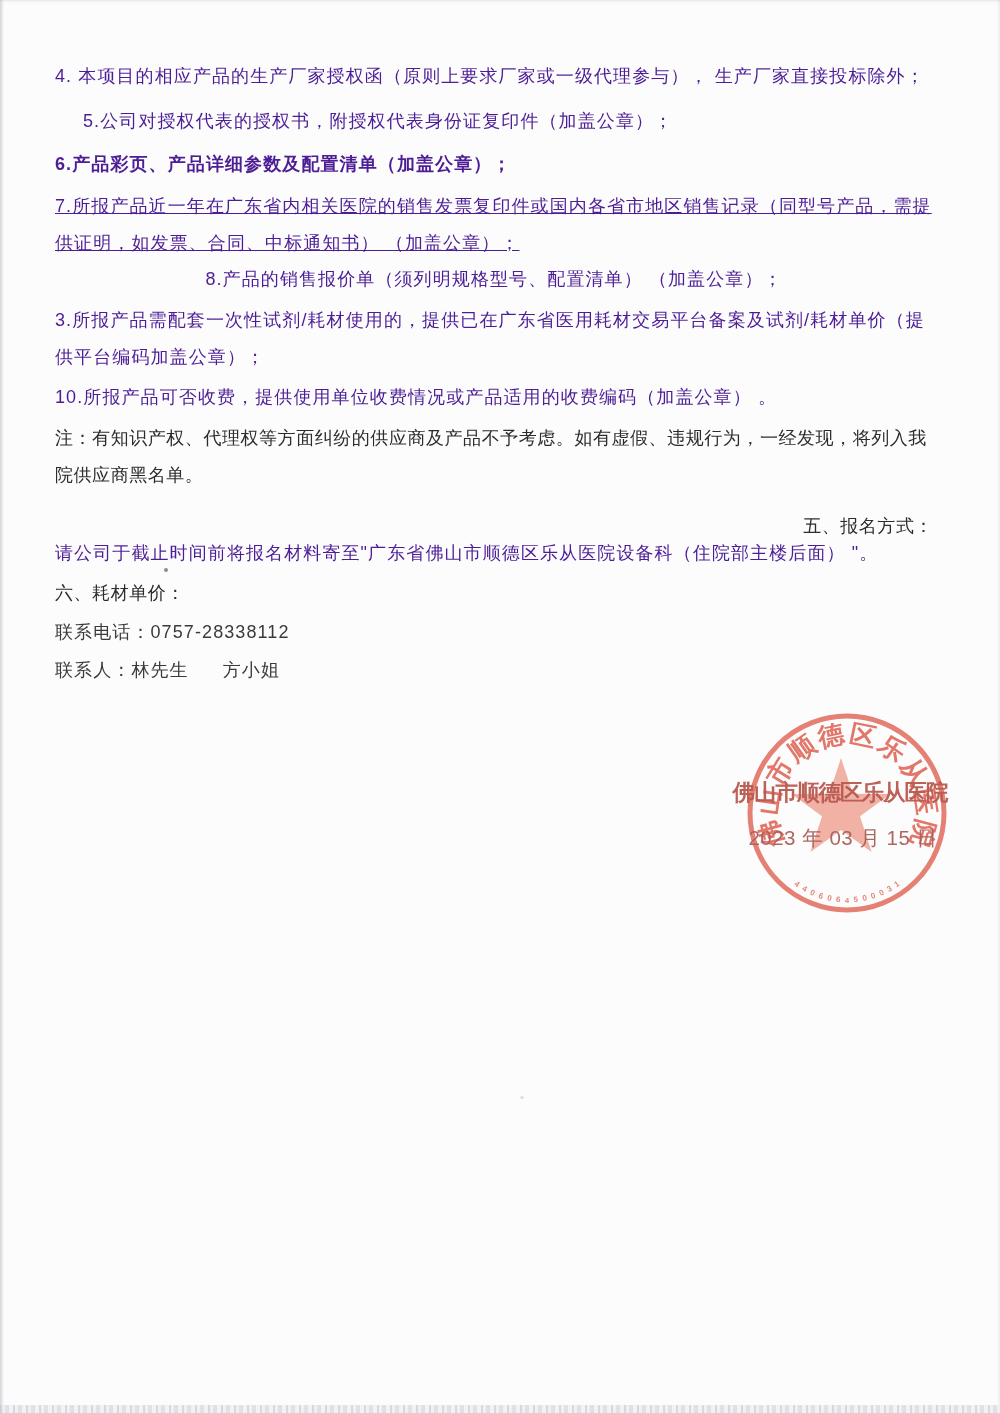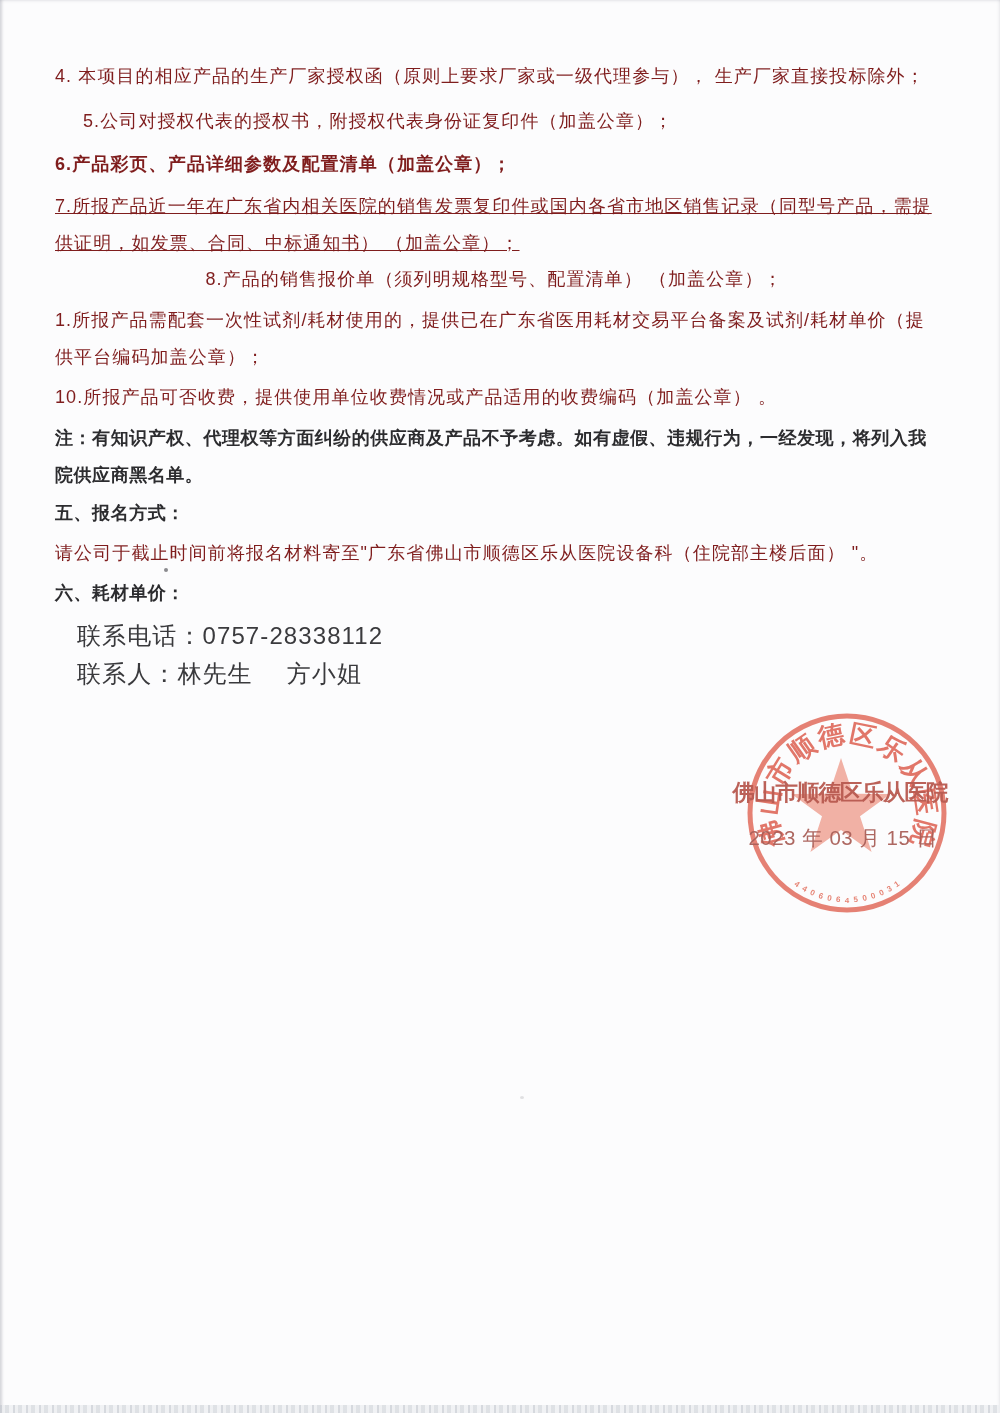--- a/index.html
+++ b/index.html
@@ -20,48 +20,47 @@
 
   
   .para {
     position: absolute;
     left: 55px;
     width: 878px;
     margin: 0;
     font-size: 18px;
     line-height: 36.5px;
     letter-spacing: 1.1px;
-    color: #7f1d1d;
+    color: #4c1d95;
     text-align: left;
   }
   .para.bold {
-    font-weight: bold;
+    font-weight: normal;
     color: #2c2c2f;
     letter-spacing: 0.55px;
   }
   .p-item4    { top: 58px; }
   .p-item5    { top: 103px; margin-left: 28px; }
   .p-item6    { top: 146px; font-weight: bold; }
   .p-item7    { top: 188px; text-decoration: underline; }
   .p-item8    { top: 261px; text-align: center; }
   .p-item9    { top: 302px; }
   .p-item10   { top: 379px; }
   .p-note     { top: 420px; }
-  .p-sec5title{ top: 495px; }
+  .p-sec5title{ top: 508px; text-align: right; }
   .p-sec5body { top: 535px; }
   .p-sec6title{ top: 575px; }
 
   .line {
     position: absolute;
     left: 55px;
-    font-size: 24px;
+    font-size: 18px;
     letter-spacing: 1.1px;
     color: #3a3a3d;
     white-space: nowrap;
-    margin-left: 22px;
   }
   #phone-line   { top: 620px; }
   #contact-line { top: 658px; }
   .person-gap { display: inline-block; margin-left: 34px; }
 
   
   .speck {
     position: absolute;
     border-radius: 50%;
     background: #64646a;
@@ -135,21 +134,21 @@
 <body>
 
 <div class="page">
 
   <div id="paragraphs">
       <p class="para p-item4">4. 本项目的相应产品的生产厂家授权函（原则上要求厂家或一级代理参与）， 生产厂家直接投标除外；</p>
       <p class="para p-item5">5.公司对授权代表的授权书，附授权代表身份证复印件（加盖公章）；</p>
       <p class="para p-item6">6.产品彩页、产品详细参数及配置清单（加盖公章）；</p>
       <p class="para p-item7">7.所报产品近一年在广东省内相关医院的销售发票复印件或国内各省市地区销售记录（同型号产品，需提供证明，如发票、合同、中标通知书） （加盖公章）；</p>
       <p class="para p-item8">8.产品的销售报价单（须列明规格型号、配置清单） （加盖公章）；</p>
-      <p class="para p-item9">1.所报产品需配套一次性试剂/耗材使用的，提供已在广东省医用耗材交易平台备案及试剂/耗材单价（提供平台编码加盖公章）；</p>
+      <p class="para p-item9">3.所报产品需配套一次性试剂/耗材使用的，提供已在广东省医用耗材交易平台备案及试剂/耗材单价（提供平台编码加盖公章）；</p>
       <p class="para p-item10">10.所报产品可否收费，提供使用单位收费情况或产品适用的收费编码（加盖公章） 。</p>
       <p class="para p-note bold">注：有知识产权、代理权等方面纠纷的供应商及产品不予考虑。如有虚假、违规行为，一经发现，将列入我院供应商黑名单。</p>
       <p class="para p-sec5title bold">五、报名方式：</p>
       <p class="para p-sec5body">请公司于截止时间前将报名材料寄至"广东省佛山市顺德区乐从医院设备科（住院部主楼后面） "。</p>
       <p class="para p-sec6title bold">六、耗材单价：</p>
     </div>
 
   <div class="line" id="phone-line">
     <span>联系电话：</span><span>0757-28338112</span>
   </div>

